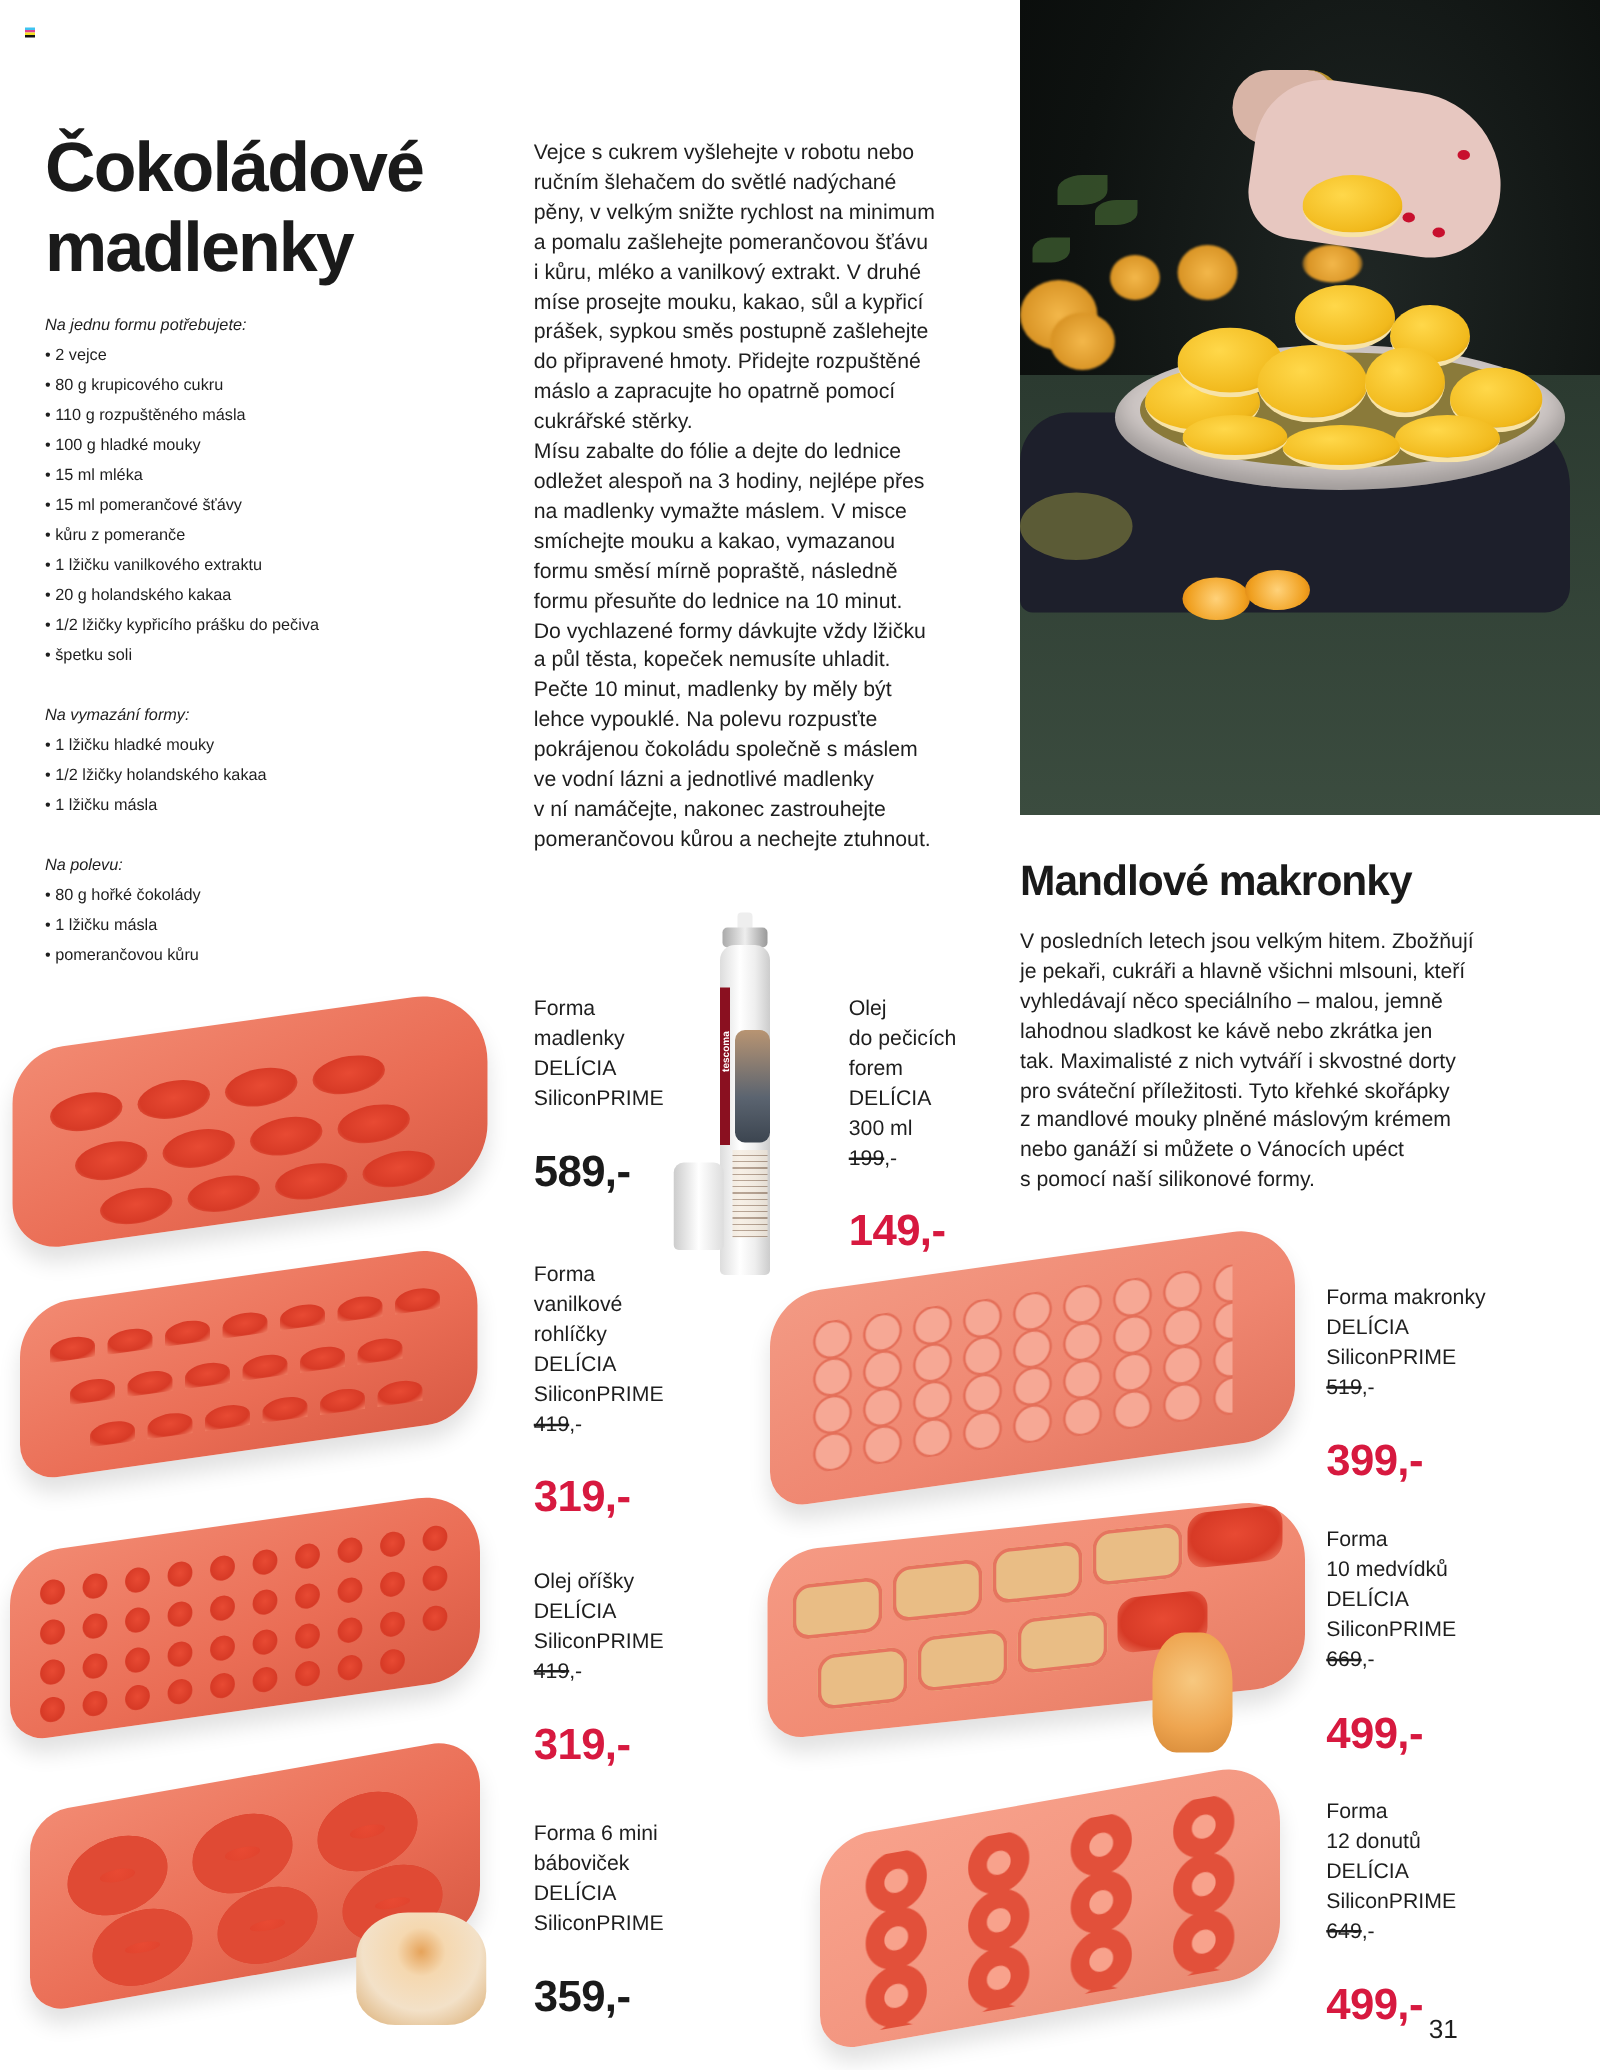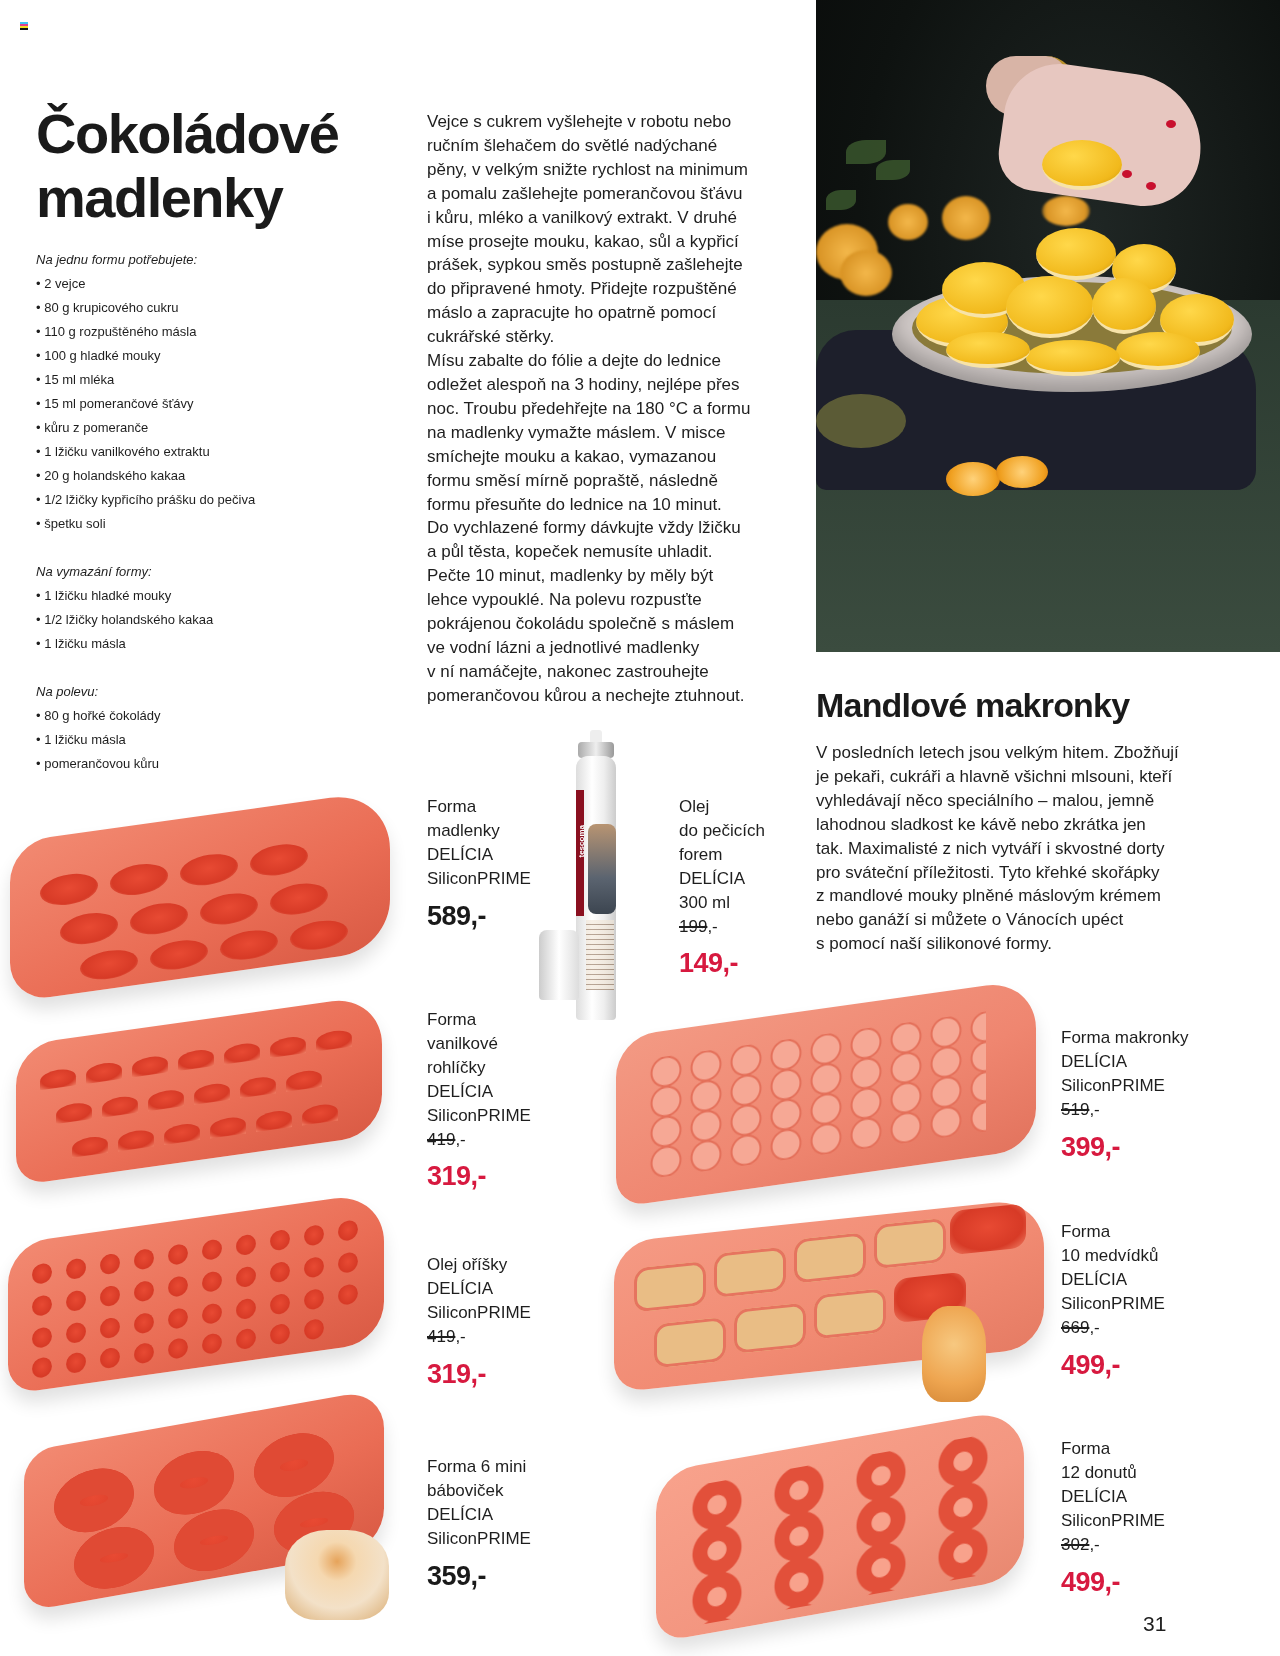--- a/index.html
+++ b/index.html
@@ -32,21 +32,21 @@
   .photo .nail { position: absolute; width: 10px; height: 8px; border-radius: 50%; background: #c8102e; }
   .photo .flower { position: absolute; border-radius: 50%; background: radial-gradient(circle, #f3b74a 0%, #d99425 70%, rgba(0,0,0,0) 100%); filter: blur(1px); }
   .photo .leaf { position: absolute; border-radius: 50% 0; background: #3c5a2e; opacity: 0.8; }
   .photo .slice { position: absolute; border-radius: 50%; background: radial-gradient(circle, #ffd27a 0%, #f0a020 70%, #d98010 100%); }
 
   .sec2-title { left: 816px; top: 686px; font-size: 34px; font-weight: 700; letter-spacing: -0.8px; color: #1a1a1a; }
   .sec2-text { left: 816px; top: 741px; width: 420px; font-size: 17px; line-height: 23.9px; }
 
   .prod { font-size: 17px; line-height: 23.9px; color: #1e1e1e; }
   .prod .old { text-decoration: line-through; text-decoration-thickness: 2px; }
-  .prod .price { font-size: 27px; font-weight: 700; line-height: 50px; letter-spacing: -0.5px; }
+  .prod .price { font-size: 35px; font-weight: 700; line-height: 50px; letter-spacing: -0.5px; margin-top: 22px; }
   .price.red { color: #d7193f; }
   .price.black { color: #1a1a1a; }
 
   .page-num { left: 1143px; top: 1612px; font-size: 21px; }
 
   
   .mold { position: absolute; background: linear-gradient(160deg, #f28a72 0%, #ea6d55 60%, #d95a44 100%); box-shadow: 0 12px 18px rgba(0,0,0,0.12); }
   .cav { position: absolute; background: radial-gradient(ellipse at 50% 45%, #e84a33 0%, #d73a26 65%, #f08066 100%); }
 </style>
 </head>
@@ -99,21 +99,20 @@
   <div>pěny, v velkým snižte rychlost na minimum</div>
   <div>a pomalu zašlehejte pomerančovou šťávu</div>
   <div>i kůru, mléko a vanilkový extrakt. V druhé</div>
   <div>míse prosejte mouku, kakao, sůl a kypřicí</div>
   <div>prášek, sypkou směs postupně zašlehejte</div>
   <div>do připravené hmoty. Přidejte rozpuštěné</div>
   <div>máslo a zapracujte ho opatrně pomocí</div>
   <div>cukrářské stěrky.</div>
   <div>Mísu zabalte do fólie a dejte do lednice</div>
   <div>odležet alespoň na 3 hodiny, nejlépe přes</div>
-  <div>noc. Troubu předehřejte na 180 °C a formu</div>
   <div>na madlenky vymažte máslem. V misce</div>
   <div>smíchejte mouku a kakao, vymazanou</div>
   <div>formu směsí mírně popraště, následně</div>
   <div>formu přesuňte do lednice na 10 minut.</div>
   <div>Do vychlazené formy dávkujte vždy lžičku</div>
   <div>a půl těsta, kopeček nemusíte uhladit.</div>
   <div>Pečte 10 minut, madlenky by měly být</div>
   <div>lehce vypouklé. Na polevu rozpusťte</div>
   <div>pokrájenou čokoládu společně s máslem</div>
   <div>ve vodní lázni a jednotlivé madlenky</div>
@@ -348,17 +347,17 @@
   <div>SiliconPRIME</div>
   <div><span class="old">669</span><span>,-</span></div>
   <div class="price red">499,-</div>
 </div>
 
 <div class="abs prod" style="left:1061px;top:1437px;">
   <div>Forma</div>
   <div>12 donutů</div>
   <div>DELÍCIA</div>
   <div>SiliconPRIME</div>
-  <div><span class="old">302</span><span>,-</span></div>
+  <div><span class="old">649</span><span>,-</span></div>
   <div class="price red">499,-</div>
 </div>
 
 <div class="abs page-num">31</div>
 
 </body></html>

